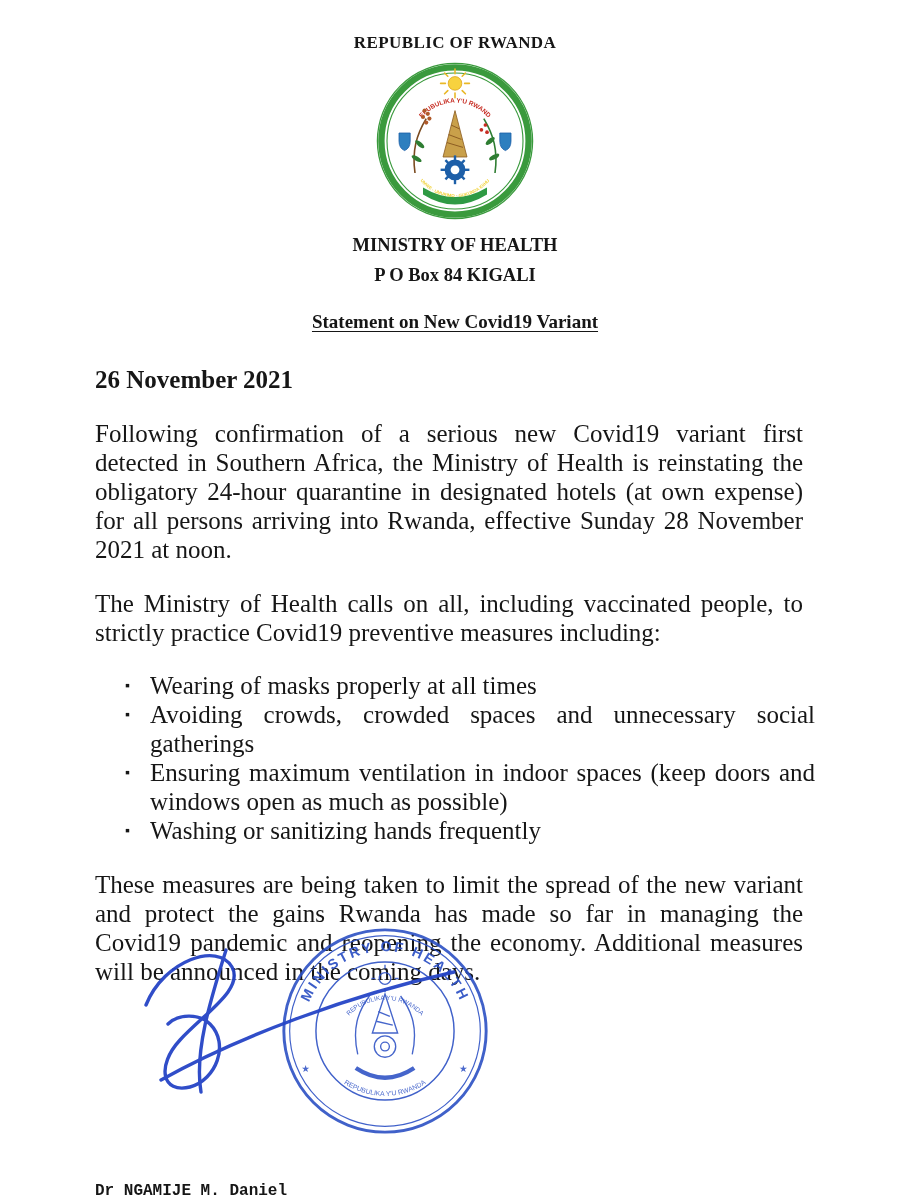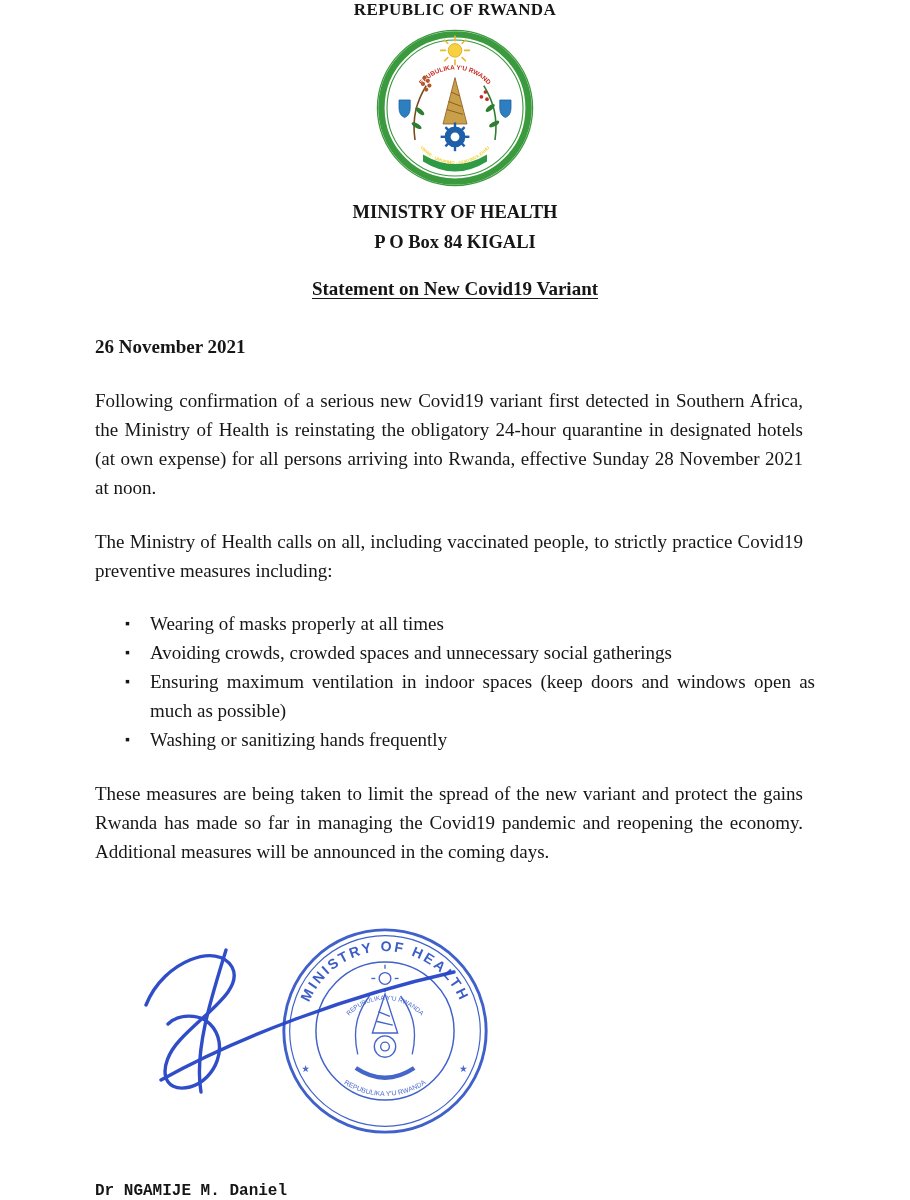--- a/index.html
+++ b/index.html
@@ -6,41 +6,42 @@
   .page {
     position:relative;
     width:910px; height:1200px;
     margin:0 auto;
     background:#ffffff;
     font-family:"Liberation Serif","DejaVu Serif",serif;
     color:#161616;
     overflow:hidden;
   }
   .header-republic {
+    padding-top:33px;
     font-size:17px; font-weight:bold; letter-spacing:0.4px;
     text-align:center;
   }
   .emblem-wrap { text-align:center; margin-top:8px; }
   .emblem-wrap svg { width:160px; height:160px; }
   .header-ministry {
     margin-top:10px; text-align:center;
     font-size:18.5px; font-weight:bold;
   }
   .header-pobox {
     margin-top:9px; text-align:center;
     font-size:18.5px; font-weight:bold;
   }
   .doc-title {
     margin-top:25px; text-align:center;
     font-size:19px; font-weight:bold;
     text-decoration:underline; text-underline-offset:3px;
   }
   .doc-body {
     padding:0 95px;
-    font-size:19px; line-height:29px;
+    font-size:25px; line-height:29px;
   }
   .date { margin-top:32px; font-weight:bold; }
   p.para { margin:25px 12px 0 0; text-align:justify; }
   ul.measures {
     margin:24px 0 0 0; padding:0 0 0 30px;
     list-style:none;
     font-family:Liberation Serif, serif;
   }
   ul.measures li {
     position:relative; padding-left:25px;

